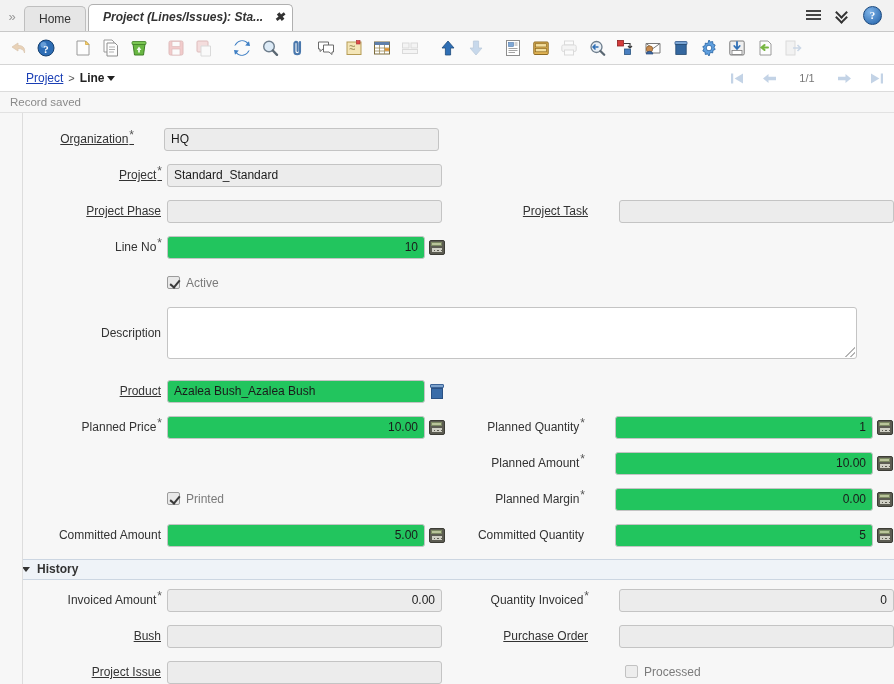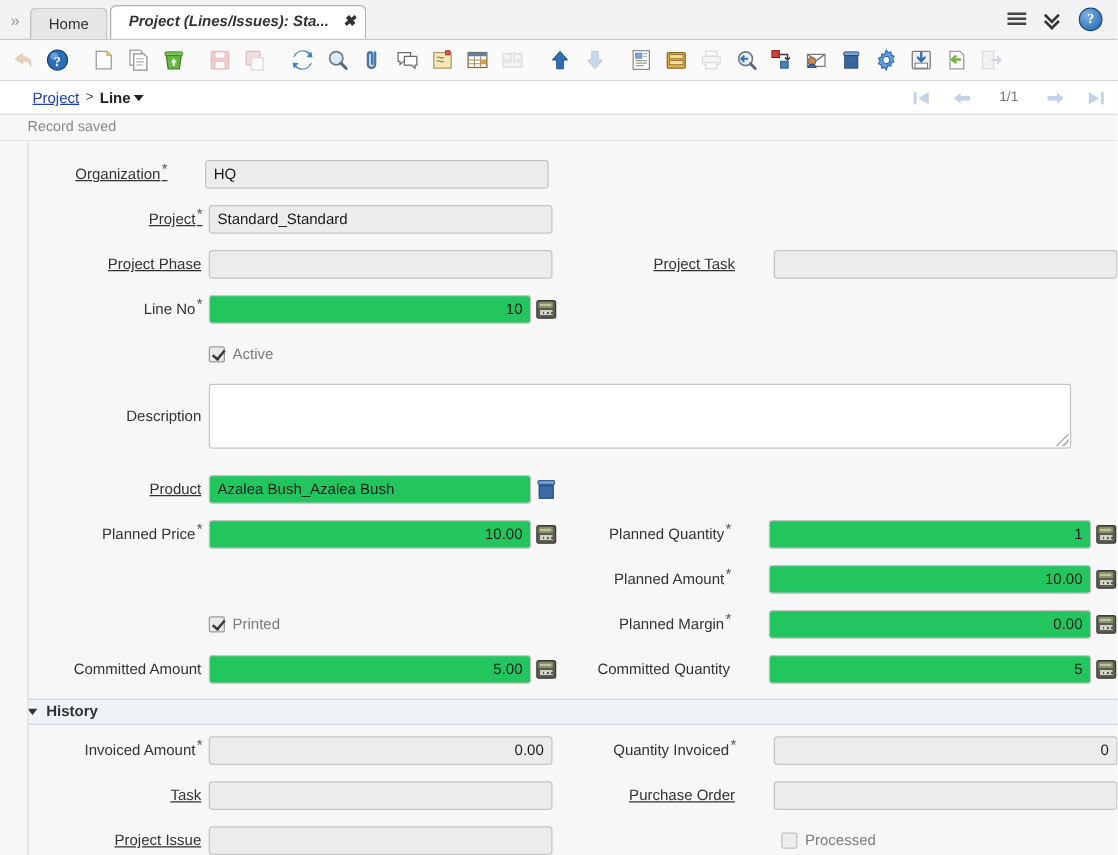--- a/index.html
+++ b/index.html
@@ -150,21 +150,21 @@
     display: flex; align-items: center; gap: 16px;
     padding-right: 10px;
   }
   .nav-btn { cursor: pointer; display:flex; align-items:center; }
   .nav-count { font-size: 11px; color: #777; min-width: 26px; text-align:center; }
 
   
   .statusbar {
     height: 20px;
     line-height: 20px;
-    padding-left: 22px;
+    padding-left: 10px;
     font-size: 11.5px;
     color: #8a8a8a;
     background: #f7f7f7;
     border-bottom: 1px solid #e2e2e2;
   }
 
   
   .formwrap {
     position: relative;
     background: #f7f7f7;
@@ -279,21 +279,21 @@
   .txtarea .grip {
     position: absolute; right: 1px; bottom: 1px;
     width: 10px; height: 10px;
     background:
       linear-gradient(135deg, transparent 0 45%, #b5b5b5 45% 55%, transparent 55% 100%),
       linear-gradient(135deg, transparent 0 70%, #b5b5b5 70% 80%, transparent 80% 100%);
   }
   .row.tall { height: 66px; align-items: flex-start; padding-top: 6px; }
   .row.tall .lbl { line-height: 23px; }
 
-  .chkwrap { display: flex; align-items: center; }
+  .chkwrap { display: flex; }
   .chkbox {
     width: 13px; height: 13px;
     box-sizing: border-box;
     border: 1px solid #9b9b9b;
     border-radius: 2px;
     background: #e9e9e9;
     position: relative;
     margin-right: 6px;
     flex: 0 0 auto;
     cursor: pointer;
@@ -803,21 +803,21 @@
           <span>Quantity Invoiced</span><span class="req">*</span>
         </div>
         <div class="fieldbox">
           <div class="inp num w275">0</div>
         </div>
       </div>
     </div>
 
     <div class="row">
       <div class="cell left">
-        <div class="lbl link">Task</div>
+        <div class="lbl link">Bush</div>
         <div class="fieldbox">
           <div class="inp w275"></div>
         </div>
       </div>
       <div class="cell right">
         <div class="lbl link">Purchase Order</div>
         <div class="fieldbox">
           <div class="inp w275"></div>
         </div>
       </div>

